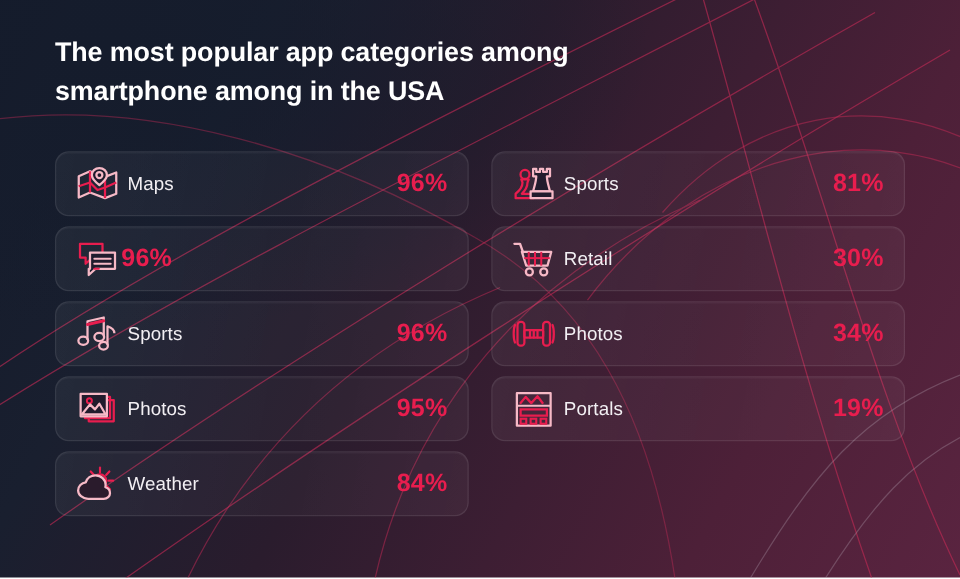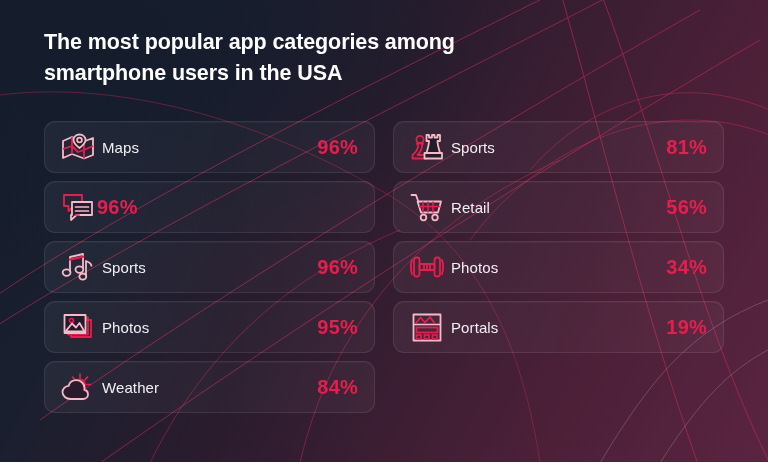--- a/index.html
+++ b/index.html
@@ -107,21 +107,21 @@
     <g stroke="#c22a55" stroke-width="1" fill="none" opacity="0.42">
       <path d="M0 95 C 120 80 260 120 380 190"></path>
       <path d="M380 190 C 470 240 520 330 540 463"></path>
     </g>
   </svg>
 
   <div class="content">
 
     <h1 class="title">
       <span class="title-line">The most popular app categories among</span>
-      <span class="title-line">smartphone users in the USA</span>
+      <span class="title-line">smartphone among in the USA</span>
     </h1>
 
     <div class="columns">
 
       <div class="column">
 
         <div class="card">
           <span class="card-icon">
             <svg width="34" height="28" viewBox="0 0 34 28">
               <g fill="none" stroke="#f6b9c6" stroke-width="1.8" stroke-linejoin="round">
@@ -242,21 +242,21 @@
                 <path d="M23 8.5 V19.5"></path>
                 <path d="M9.3 13.5 H29.8"></path>
               </g>
               <g fill="none" stroke="#f6b9c6" stroke-width="1.8">
                 <circle cx="13.5" cy="24.5" r="2.8"></circle>
                 <circle cx="25" cy="24.5" r="2.8"></circle>
               </g>
             </svg>
           </span>
           <span class="card-label">Retail</span>
-          <span class="card-value">56%</span>
+          <span class="card-value">30%</span>
         </div>
 
         <div class="card">
           <span class="card-icon">
             <svg width="34" height="24" viewBox="0 0 34 24">
               <g fill="none" stroke="#e81d4e" stroke-width="1.8" stroke-linejoin="round" stroke-linecap="round">
                 <path d="M2 5 C 0.6 8 0.6 16 2 19"></path>
                 <path d="M32 5 C 33.4 8 33.4 16 32 19"></path>
                 <rect x="4" y="2.5" width="5.5" height="19" rx="2.4"></rect>
                 <rect x="24.5" y="2.5" width="5.5" height="19" rx="2.4"></rect>

